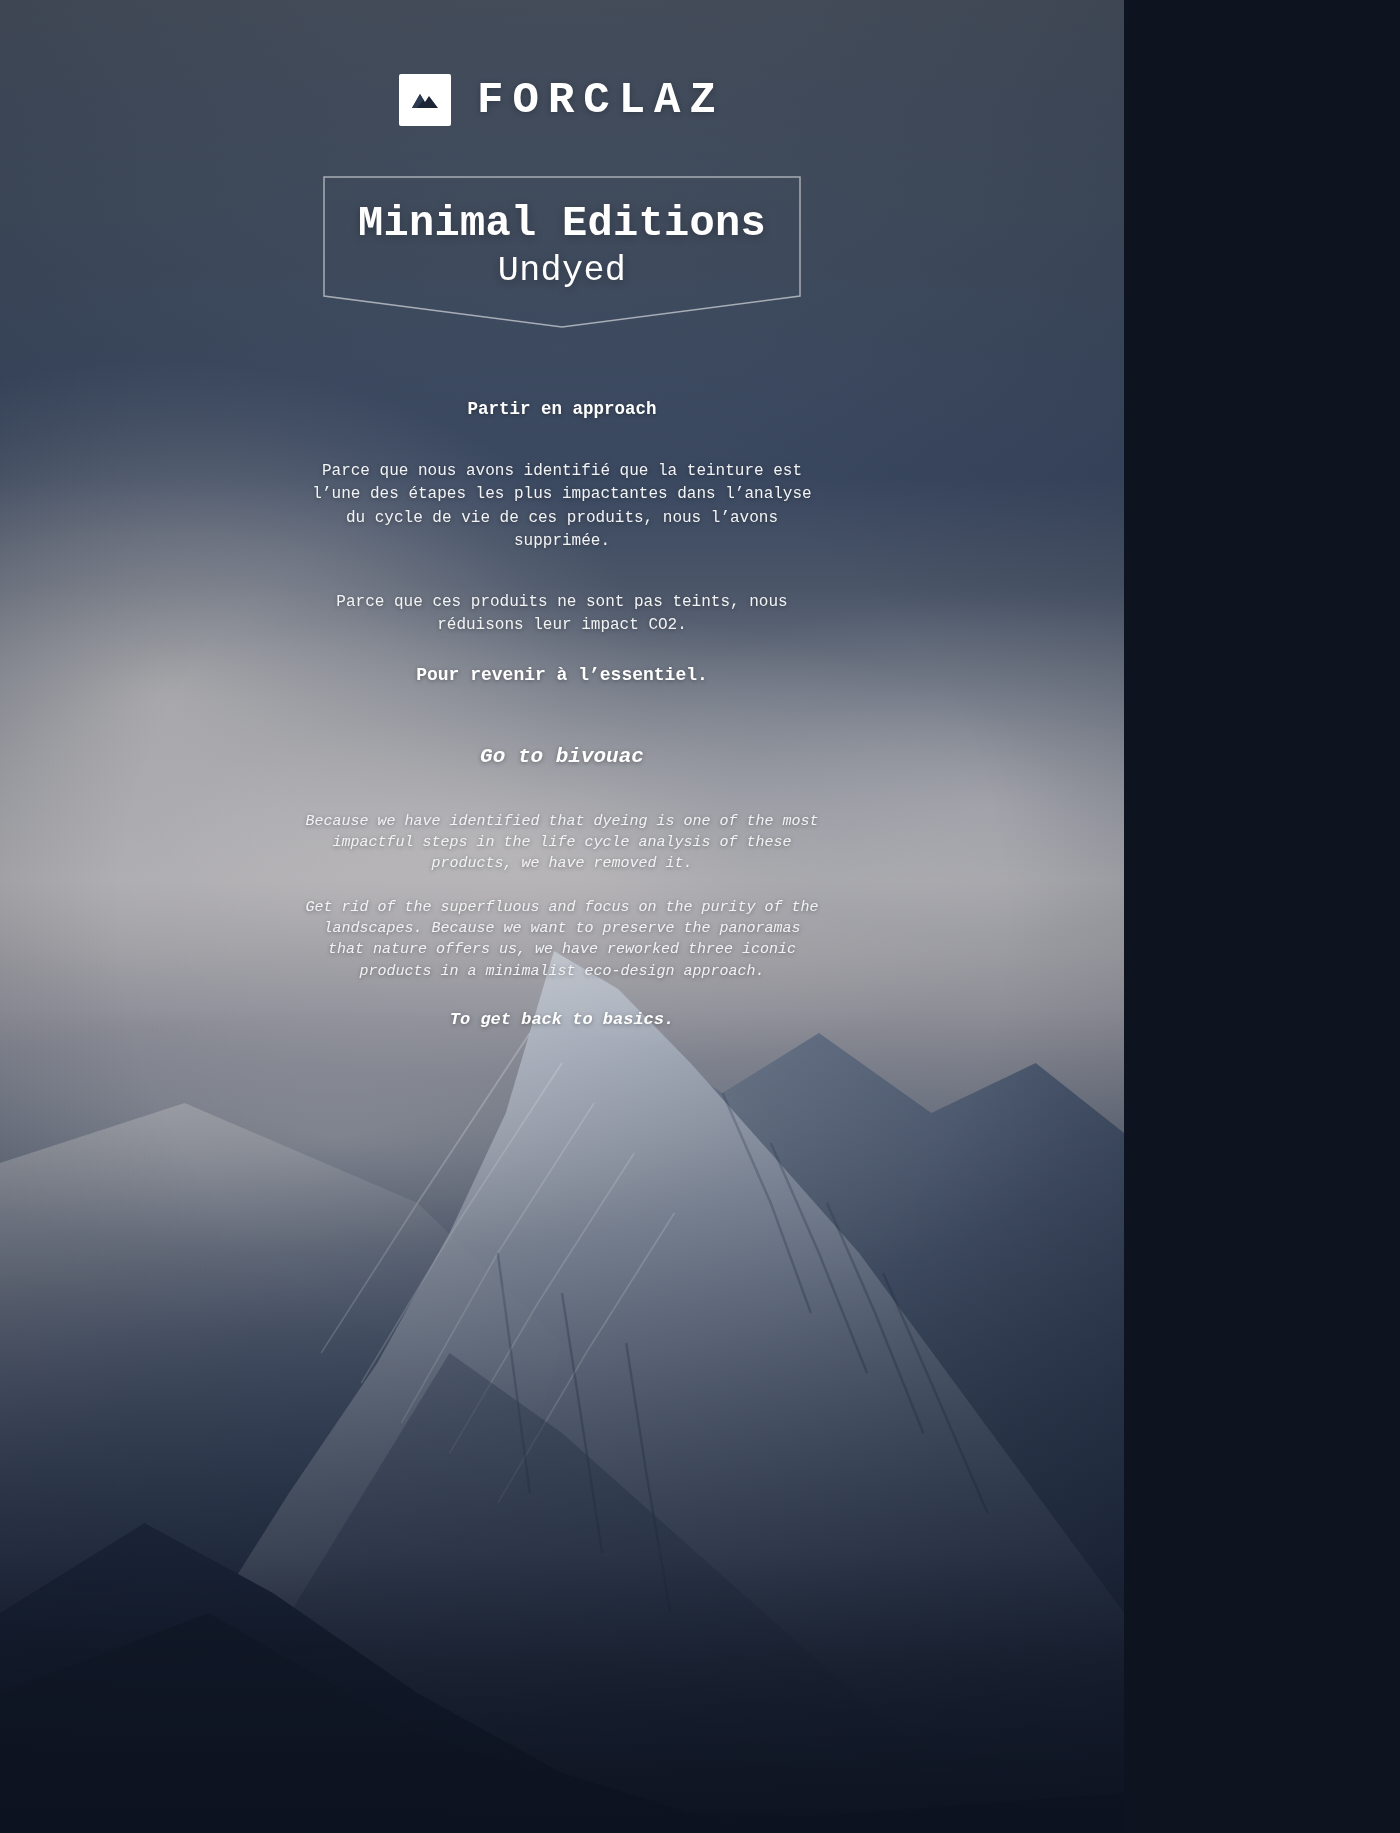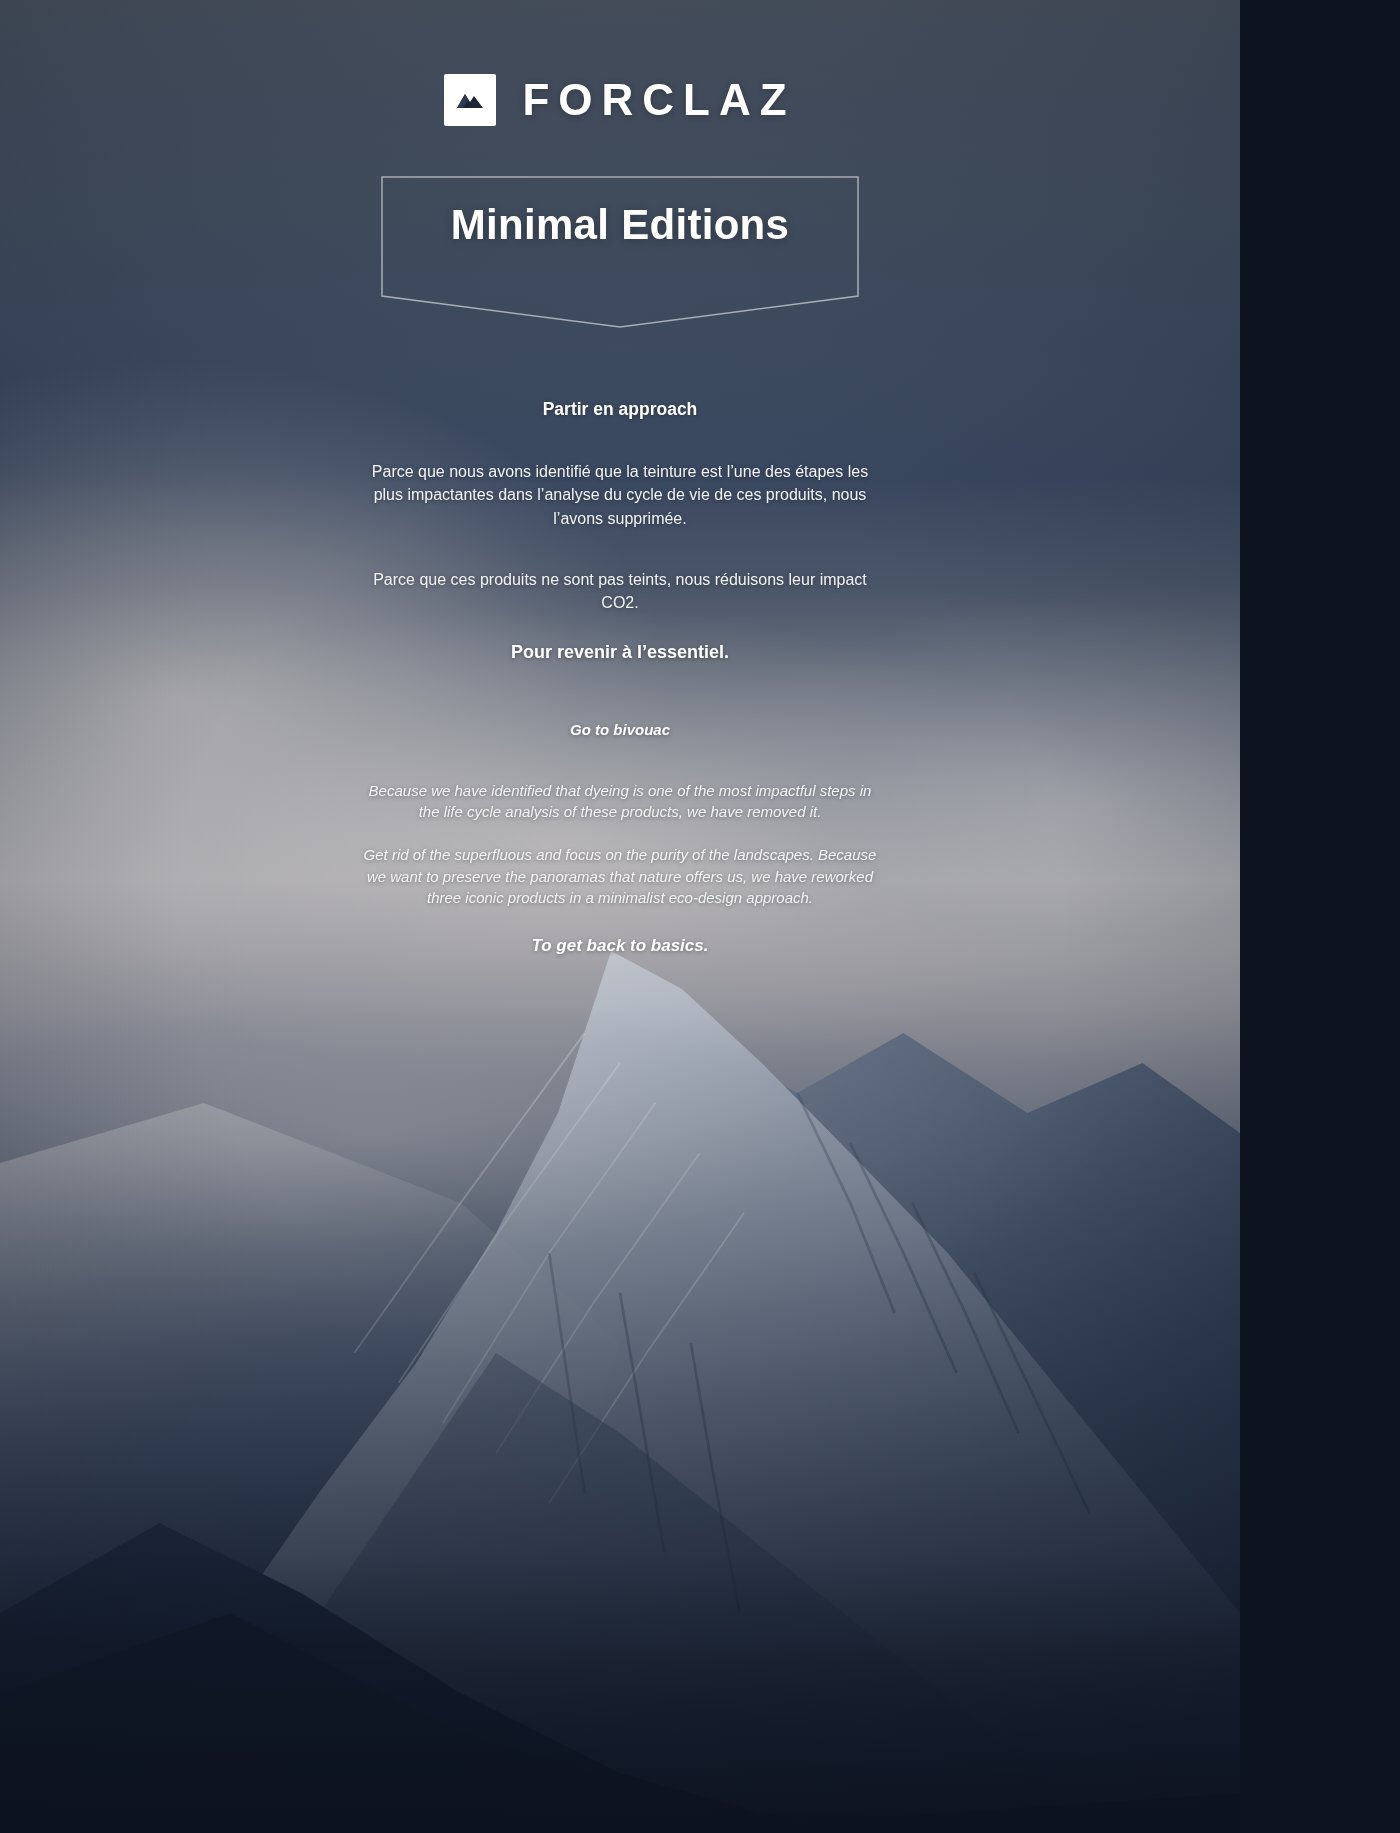--- a/index.html
+++ b/index.html
@@ -9,21 +9,21 @@
   }
   body {
     width: 1400px;
     height: 1833px;
     font-family: "Liberation Sans", sans-serif;
     overflow: hidden;
   }
 
   #poster {
     position: relative;
-    width: 1240px;
+    width: 1124px;
     height: 1833px;
     overflow: hidden;
     
     background:
       linear-gradient(180deg,
         #545d6b 0%,
         #4c5768 6%,
         #475365 12%,
         #3f4d63 20%,
         #3a4860 26%,
@@ -33,20 +33,21 @@
         #a3a3a8 48%,
         #9b9aa0 52%,
         #8a8b94 56%,
         #6f7684 62%,
         #5a6578 68%,
         #4a5770 74%,
         #3e4c66 80%,
         #33405a 86%,
         #2a3750 92%,
         #222d44 100%);
+    font-family: Liberation Mono, monospace;
   }
 
   
   .layer { position: absolute; left: 0; top: 0; width: 100%; height: 100%; pointer-events: none; }
 
   .haze-left {
     background: radial-gradient(ellipse 620px 420px at 14% 38%,
        rgba(214,208,204,0.55) 0%, rgba(198,194,194,0.34) 38%, rgba(160,162,170,0.12) 66%, rgba(0,0,0,0) 80%);
   }
   .haze-mid {
@@ -164,21 +165,21 @@
     text-shadow: 0 1px 4px rgba(0,0,0,0.35);
     color: #f2f3f5;
   }
   .para.tight { margin-top: 38px; }
   .closing {
     font-size: 18px;
     font-weight: 700;
     margin-top: 28px;
     text-shadow: 0 1px 4px rgba(0,0,0,0.35);
   }
-  .sec-en .head { font-size: 15px; }
+  .sec-en .head { font-size: 21px; }
   .sec-en .para { font-size: 15px; line-height: 1.42; }
   .sec-en .closing { font-size: 17px; }
 </style>
 </head>
 <body>
 
 <div id="poster">
 
   <svg class="mtn" viewBox="0 0 1400 1100" width="1400" height="1100" preserveAspectRatio="none" style="bottom:0;">
     <defs>
@@ -260,20 +261,21 @@
       </span>
       <span class="logo-word">FORCLAZ</span>
     </div>
 
     <div class="badge-wrap">
       <svg class="badge-svg" viewBox="0 0 478 152" preserveAspectRatio="none">
         <path d="M1,1 L477,1 L477,120 L239,151 L1,120 Z" fill="none" stroke="rgba(255,255,255,0.55)" stroke-width="1.5"></path>
       </svg>
       <div class="badge-text">
         <div class="badge-title">Minimal Editions</div>
+        <div class="badge-sub">Undyed</div>
       </div>
     </div>
 
     <div class="copy">
 
       <section class="sec-fr">
         <div class="head">Partir en approach</div>
         <p class="para tight">Parce que nous avons identifié que la teinture est l’une des étapes les plus impactantes dans l’analyse du cycle de vie de ces produits, nous l’avons supprimée.</p>
         <p class="para tight">Parce que ces produits ne sont pas teints, nous réduisons leur impact CO2.</p>
         <div class="closing">Pour revenir à l’essentiel.</div>

